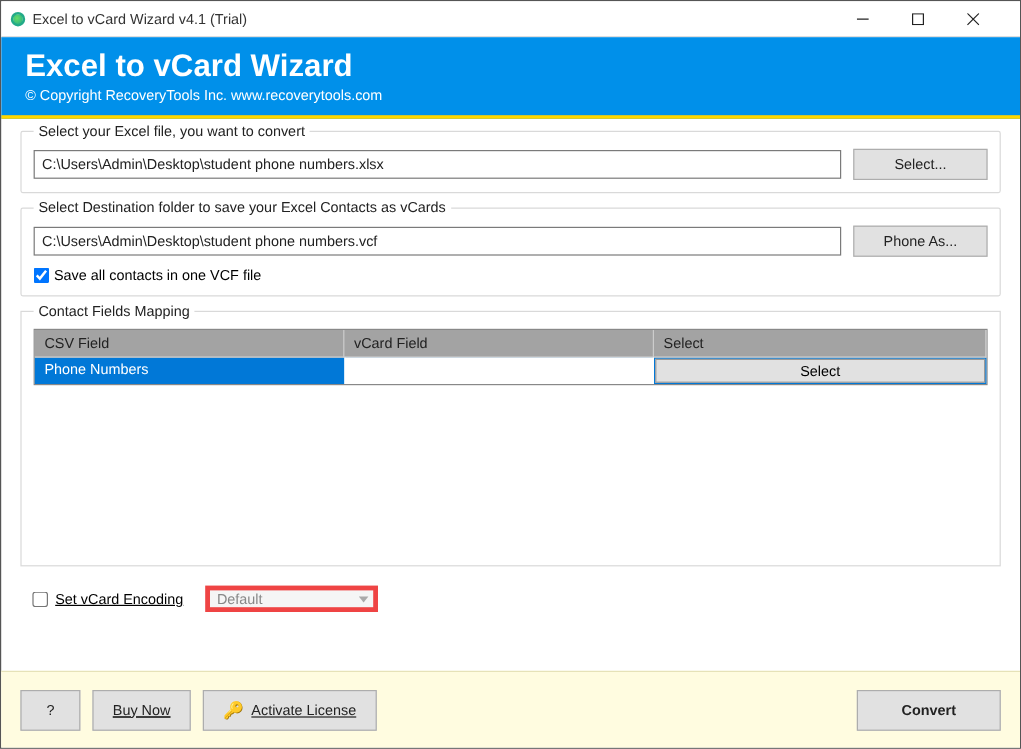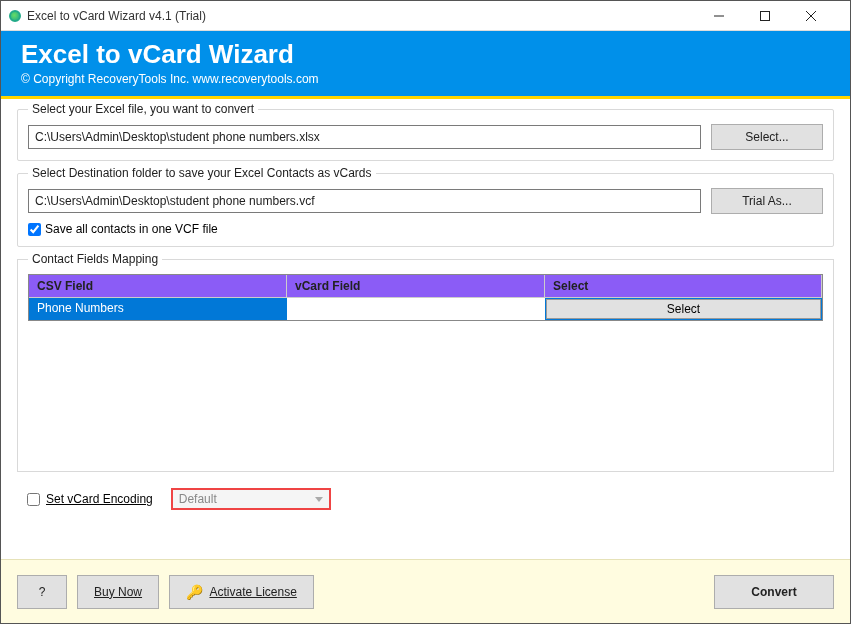--- a/index.html
+++ b/index.html
@@ -24,35 +24,35 @@
 .row { display: flex; gap: 10px; align-items: center; }
 .path-input { flex: 1; height: 24px; border: 1px solid #7a7a7a; padding: 0 6px; font-size: 12px; color: #222; background: #fff; }
 .side-btn { width: 112px; height: 26px; background: #e1e1e1; border: 1px solid #adadad; font-size: 12px; color: #222; cursor: pointer; }
 
 .check-row { margin-top: 8px; display: flex; align-items: center; gap: 4px; }
 .check-row input[type=checkbox] { width: 13px; height: 13px; }
 
 .mapping-group { border: 1px solid #d9d9d9; padding: 14px 10px 10px; position: relative; margin-bottom: 10px; }
 
 .table-wrap { border: 1px solid #888; background: #fff; }
-.thead { display: flex; background: #8b5cf6; font-weight: bold; }
+.thead { display: flex; background: #a3a3a3; }
 .thead .th { padding: 4px 8px; font-size: 12px; color: #222; border-right: 1px solid #ccc; border-bottom: 1px solid #ccc; }
 .col-csv { width: 258px; }
 .col-vcard { width: 258px; }
 .col-select { flex: 1; }
 .trow { display: flex; align-items: stretch; }
 .trow.selected { background: #0178d7; color: #fff; }
 .trow .td { padding: 3px 8px; font-size: 12px; }
 .trow .td.col-vcard { background: #fff; color: #000; border-left: 1px solid #fff; border-right: 1px solid #fff; }
 .trow .td.col-select { padding: 1px; }
 .sel-btn { width: 100%; height: 20px; background: #e1e1e1; border: 1px solid #999; font-size: 12px; cursor: pointer; }
 
 .enc-row { display: flex; align-items: center; gap: 18px; padding: 6px 10px 10px; text-decoration: underline; }
 .enc-row label { display: flex; align-items: center; gap: 6px; font-size: 12px; }
-.enc-select { width: 160px; height: 22px; border: 2px solid #ef4444; background: #f5f5f5; color: #888; padding: 0 6px; font-size: 12px; appearance: none; position: relative; }
+.enc-select { width: 144px; height: 22px; border: 4px solid #ef4444; background: #f5f5f5; color: #888; padding: 0 6px; font-size: 12px; appearance: none; position: relative; }
 .enc-wrap { position: relative; }
 .enc-wrap::after { content: ""; position: absolute; right: 8px; top: 9px; border-left: 4px solid transparent; border-right: 4px solid transparent; border-top: 5px solid #aaa; pointer-events: none; }
 
 .footer { position: absolute; left: 1px; right: 1px; bottom: 1px; height: 64px; background: #fffce0; border-top: 1px solid #e6e2b8; display: flex; align-items: center; padding: 0 16px; gap: 10px; }
 .fbtn { height: 34px; background: #e1e1e1; border: 1px solid #adadad; font-size: 12px; padding: 0 16px; cursor: pointer; display: flex; align-items: center; gap: 6px; color: #222; }
 .fbtn.help { width: 50px; justify-content: center; }
 .fbtn.buy { text-decoration: underline; }
 .fbtn.convert { margin-left: auto; font-weight: 700; width: 120px; justify-content: center; }
 .key-icon { color: #d49a00; font-size: 14px; }
 </style>
@@ -94,21 +94,21 @@
     <div class="row">
       <input class="path-input" value="C:\Users\Admin\Desktop\student phone numbers.xlsx" style="">
       <button class="side-btn">Select...</button>
     </div>
   </div>
 
   <div class="group">
     <div class="group-label">Select Destination folder to save your Excel Contacts as vCards</div>
     <div class="row">
       <input class="path-input" value="C:\Users\Admin\Desktop\student phone numbers.vcf" style="">
-      <button class="side-btn">Trial As...</button>
+      <button class="side-btn">Phone As...</button>
     </div>
     <div class="check-row">
       <input type="checkbox" checked="" style="">
       <span>Save all contacts in one VCF file</span>
     </div>
   </div>
 
   <div class="mapping-group">
     <div class="group-label">Contact Fields Mapping</div>
     <div class="table-wrap">

